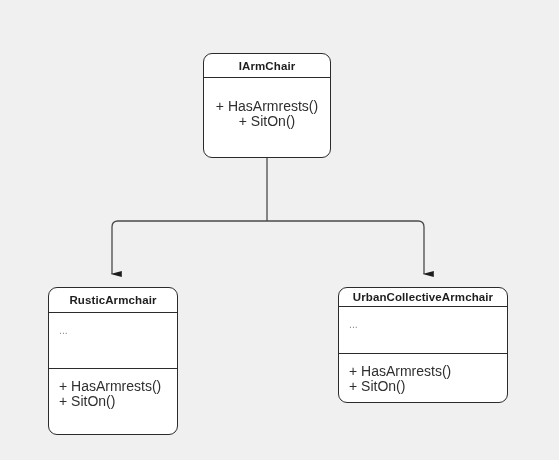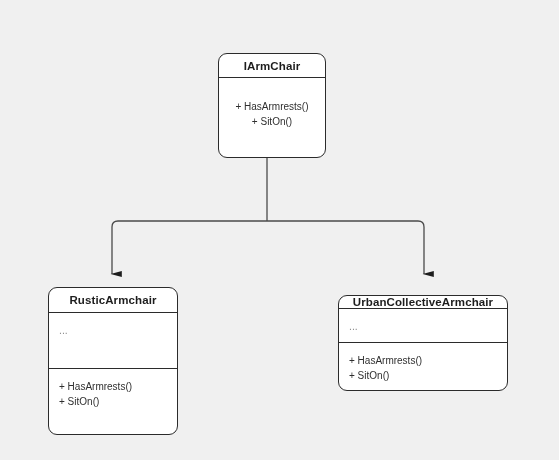--- a/index.html
+++ b/index.html
@@ -47,21 +47,21 @@
     letter-spacing: 0.1px;
     box-sizing: border-box;
     display: flex;
     align-items: center;
     justify-content: center;
     border-bottom: 1.4px solid #2b2b2b;
     white-space: nowrap;
   }
   .compartment {
     box-sizing: border-box;
-    font-size: 10px;
+    font-size: 14px;
     color: #2f2f2f;
     padding: 10px 10px 8px 10px;
     line-height: 15px;
   }
   .compartment.attrs {
     border-bottom: 1.4px solid #2b2b2b;
     color: #8d8d8d;
     font-size: 10.5px;
   }
   .compartment.center {
@@ -70,44 +70,43 @@
     flex-direction: column;
     align-items: center;
     justify-content: center;
     padding-top: 0;
   }
   .member {
     white-space: nowrap;
   }
   
   #class-iarmchair {
-    left: 218px;
+    left: 203px;
     top: 53px;
-    width: 108px;
+    width: 128px;
     height: 105px;
   }
   #class-iarmchair .class-title { height: 24px; }
   #class-iarmchair .compartment { flex: 1; }
 
   #class-rusticarmchair {
     left: 48px;
     top: 287px;
     width: 130px;
     height: 148px;
   }
   #class-rusticarmchair .class-title { height: 25px; }
   #class-rusticarmchair .attrs { height: 56px; }
   #class-rusticarmchair .methods { flex: 1; }
 
   #class-urbancollectivearmchair {
     left: 338px;
     top: 287px;
     width: 170px;
-    height: 96px;
-    margin-top: 8px;
+    height: 116px;
   }
   #class-urbancollectivearmchair .class-title { height: 25px; }
   #class-urbancollectivearmchair .attrs { height: 56px; }
   #class-urbancollectivearmchair .methods { flex: 1; }
 </style>
 </head>
 <body>
 
 <div id="canvas">
 

